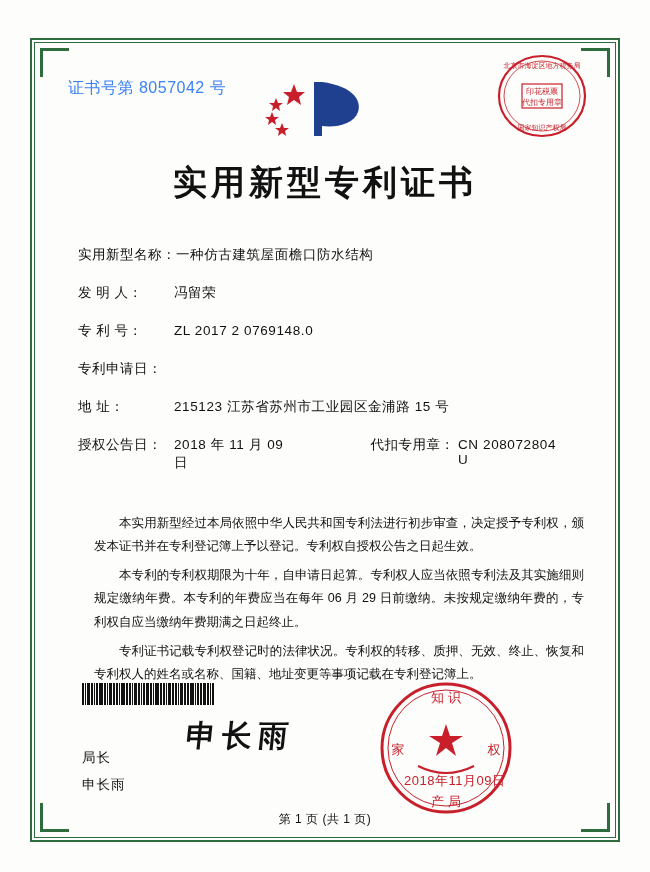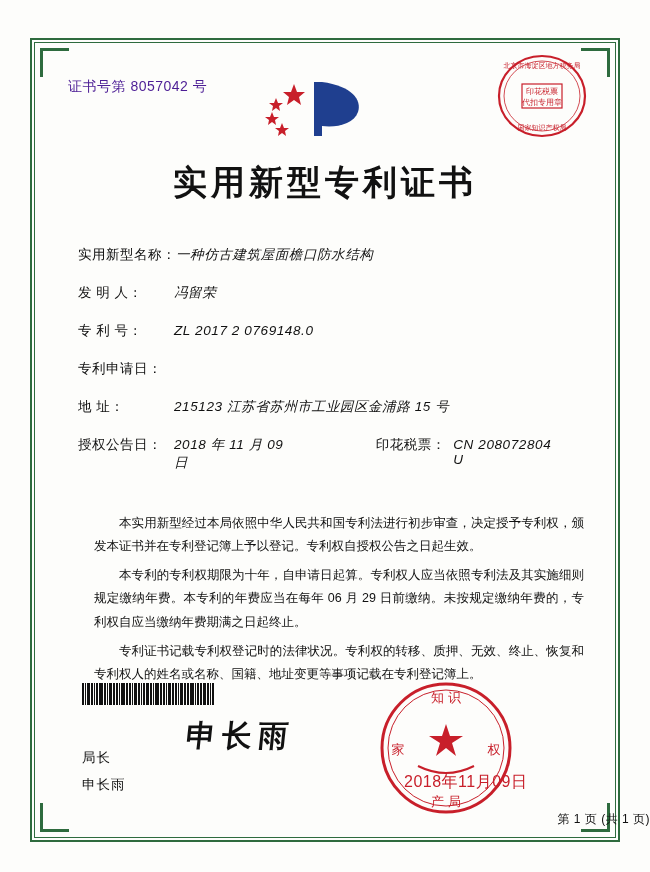--- a/index.html
+++ b/index.html
@@ -48,23 +48,23 @@
   }
   .corner.tl { left: 40px; top: 48px; border-left-width: 3px; border-top-width: 3px; }
   .corner.tr { right: 40px; top: 48px; border-right-width: 3px; border-top-width: 3px; }
   .corner.bl { left: 40px; bottom: 40px; border-left-width: 3px; border-bottom-width: 3px; }
   .corner.br { right: 40px; bottom: 40px; border-right-width: 3px; border-bottom-width: 3px; }
 
   .cert-number {
     position: absolute;
     left: 68px;
     top: 78px;
-    font-size: 14px;
+    font-size: 16px;
     letter-spacing: 0.5px;
-    color: #4c1d95;
+    color: #3b82f6;
   }
 
   
   .logo {
     position: absolute;
     left: 262px;
     top: 78px;
     width: 120px;
     height: 62px;
   }
@@ -106,21 +106,20 @@
     font-size: 13.5px;
     color: #111;
   }
   .field-label {
     white-space: nowrap;
     min-width: 96px;
     letter-spacing: 0.5px;
   }
   .field-value {
     letter-spacing: 0.6px;
-    font-style: italic;
   }
   .field-row.split {
     justify-content: flex-end;
   }
   .field-row .right-group {
     display: flex;
     align-items: baseline;
     margin-left: 78px;
   }
   .field-row .right-group .field-label { min-width: 0; margin-right: 10px; }
@@ -186,31 +185,31 @@
     position: absolute;
     left: 378px;
     top: 680px;
     width: 136px;
     height: 136px;
   }
   .seal-date {
     position: absolute;
     left: 404px;
     top: 772px;
-    font-size: 16px;
+    font-size: 13px;
     color: #c81f2a;
     letter-spacing: 0.5px;
   }
 
   .footer {
     position: absolute;
     left: 0;
     right: 0;
     bottom: 44px;
-    text-align: right;
+    text-align: center;
     font-size: 12px;
     color: #111;
     letter-spacing: 0.5px;
   }
 </style>
 </head>
 <body>
 
 <div class="page">
 
@@ -268,21 +267,21 @@
       <span class="field-label">专利申请日：</span>
     </div>
     <div class="field-row">
       <span class="field-label">地 址：</span>
       <span class="field-value">215123 江苏省苏州市工业园区金浦路 15 号</span>
     </div>
     <div class="field-row split">
       <span class="field-label">授权公告日：</span>
       <span class="field-value">2018 年 11 月 09 日</span>
       <span class="right-group">
-        <span class="field-label">印花税票：</span>
+        <span class="field-label">代扣专用章：</span>
         <span class="field-value">CN 208072804 U</span>
       </span>
     </div>
   </div>
 
   <div class="paragraphs">
     <p>本实用新型经过本局依照中华人民共和国专利法进行初步审查，决定授予专利权，颁发本证书并在专利登记簿上予以登记。专利权自授权公告之日起生效。</p>
     <p>本专利的专利权期限为十年，自申请日起算。专利权人应当依照专利法及其实施细则规定缴纳年费。本专利的年费应当在每年 06 月 29 日前缴纳。未按规定缴纳年费的，专利权自应当缴纳年费期满之日起终止。</p>
     <p>专利证书记载专利权登记时的法律状况。专利权的转移、质押、无效、终止、恢复和专利权人的姓名或名称、国籍、地址变更等事项记载在专利登记簿上。</p>
   </div>

